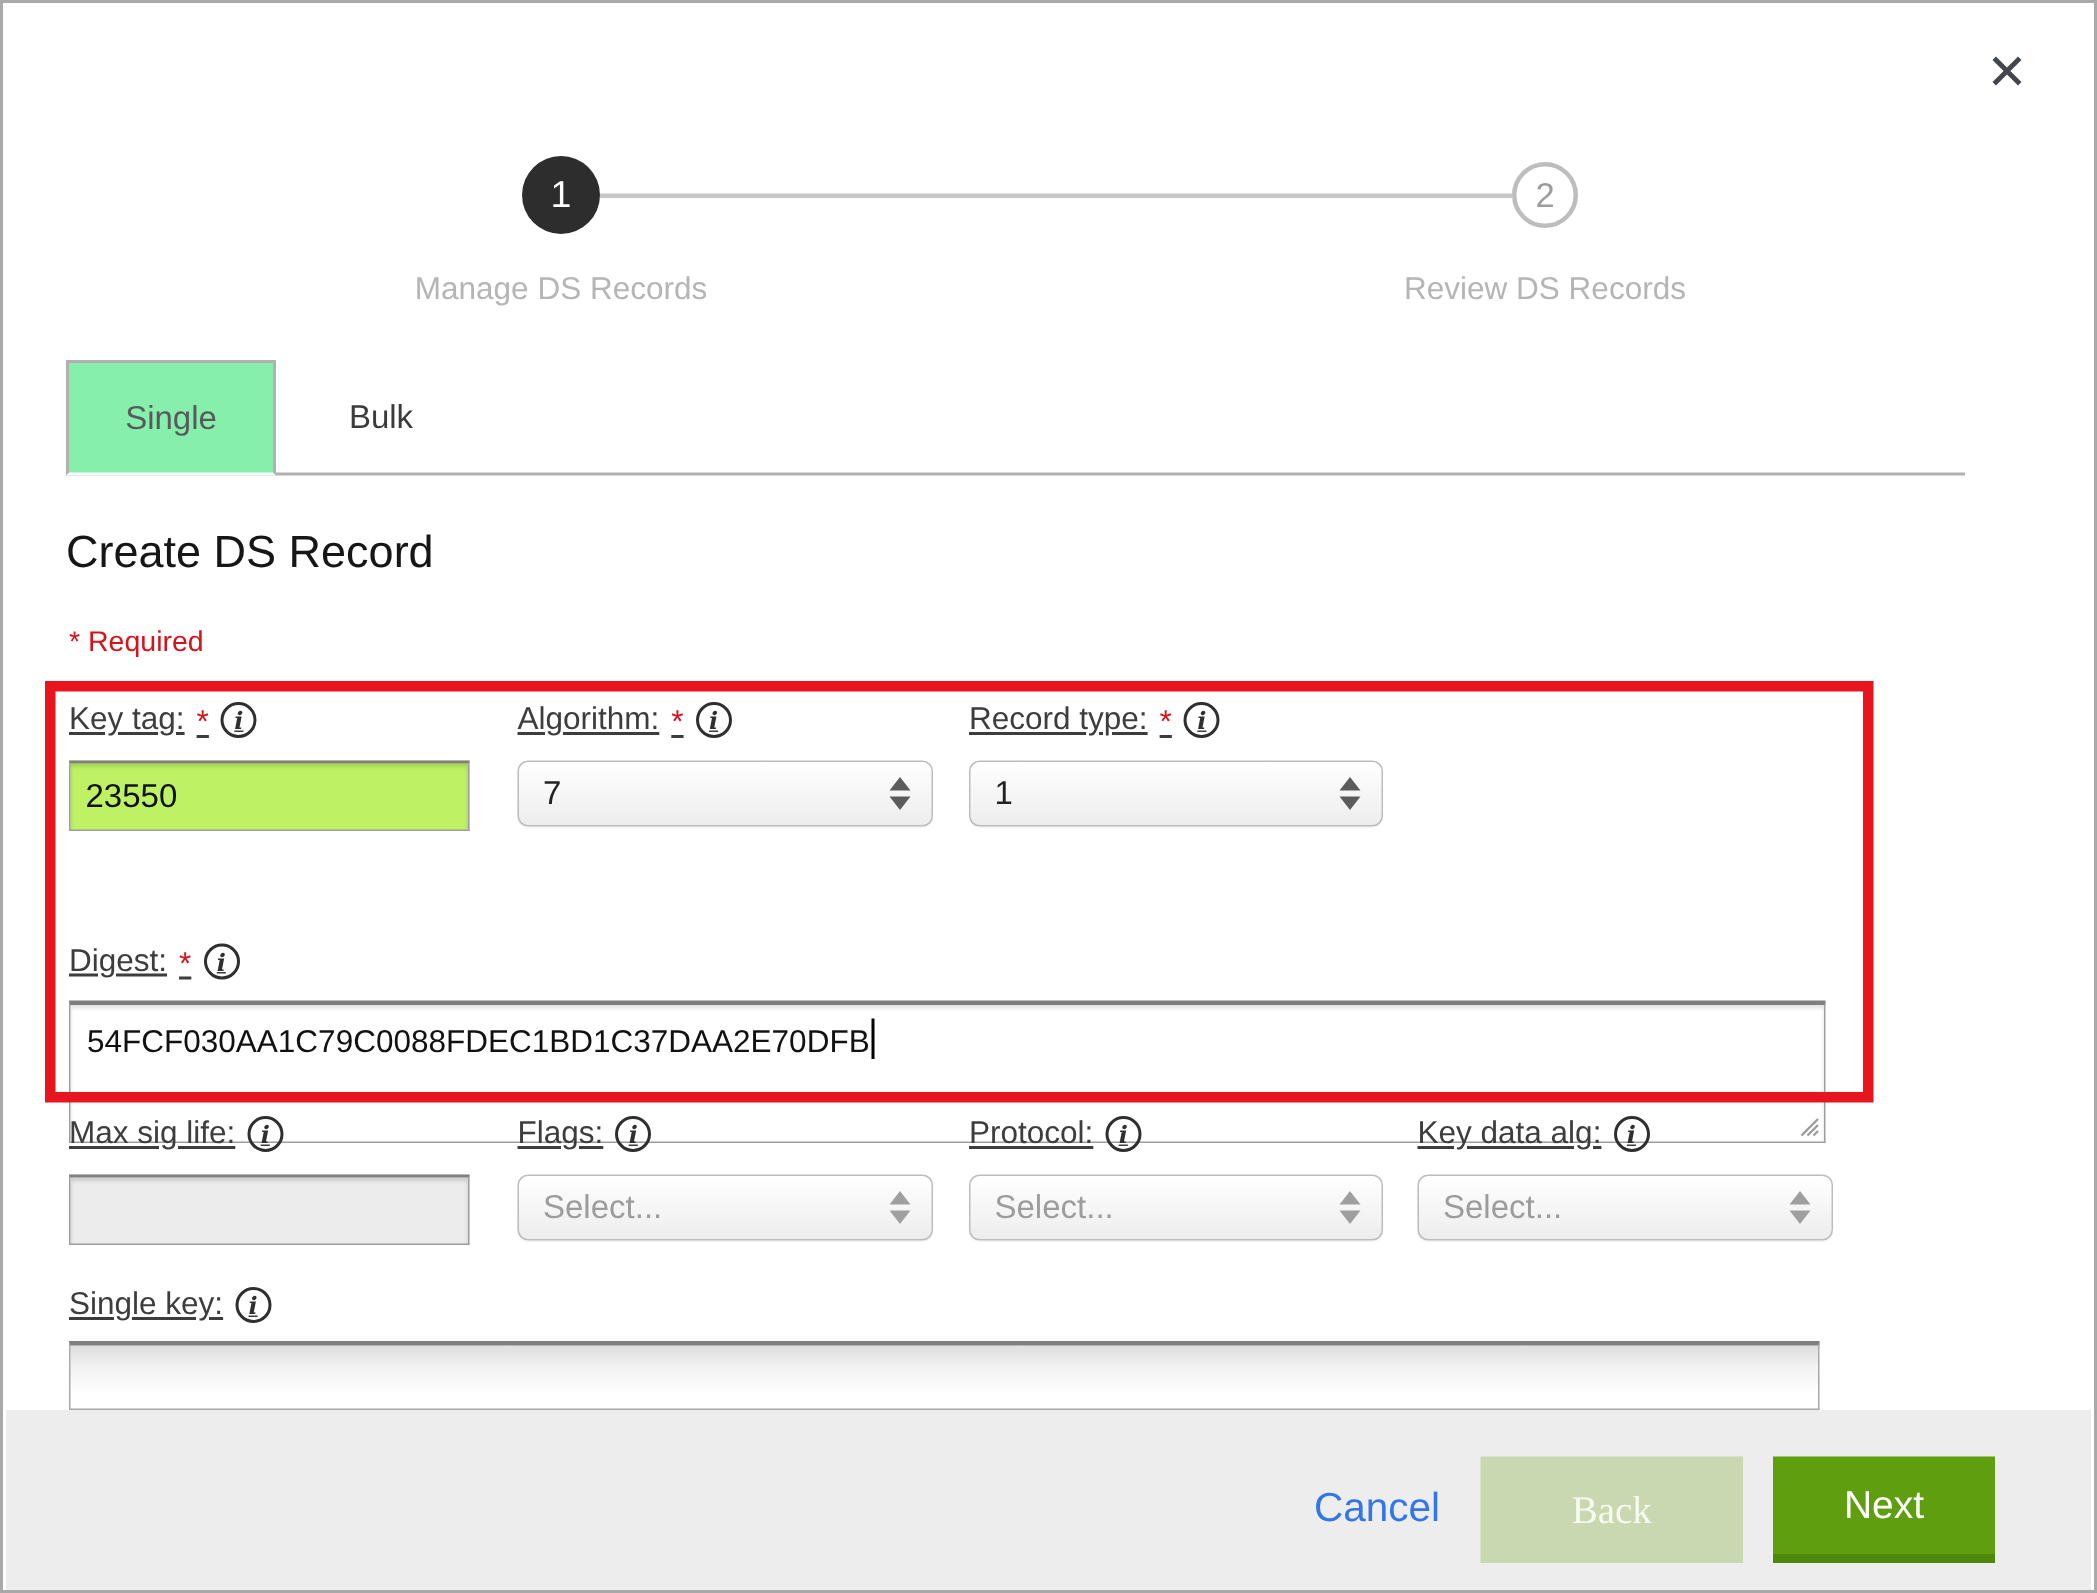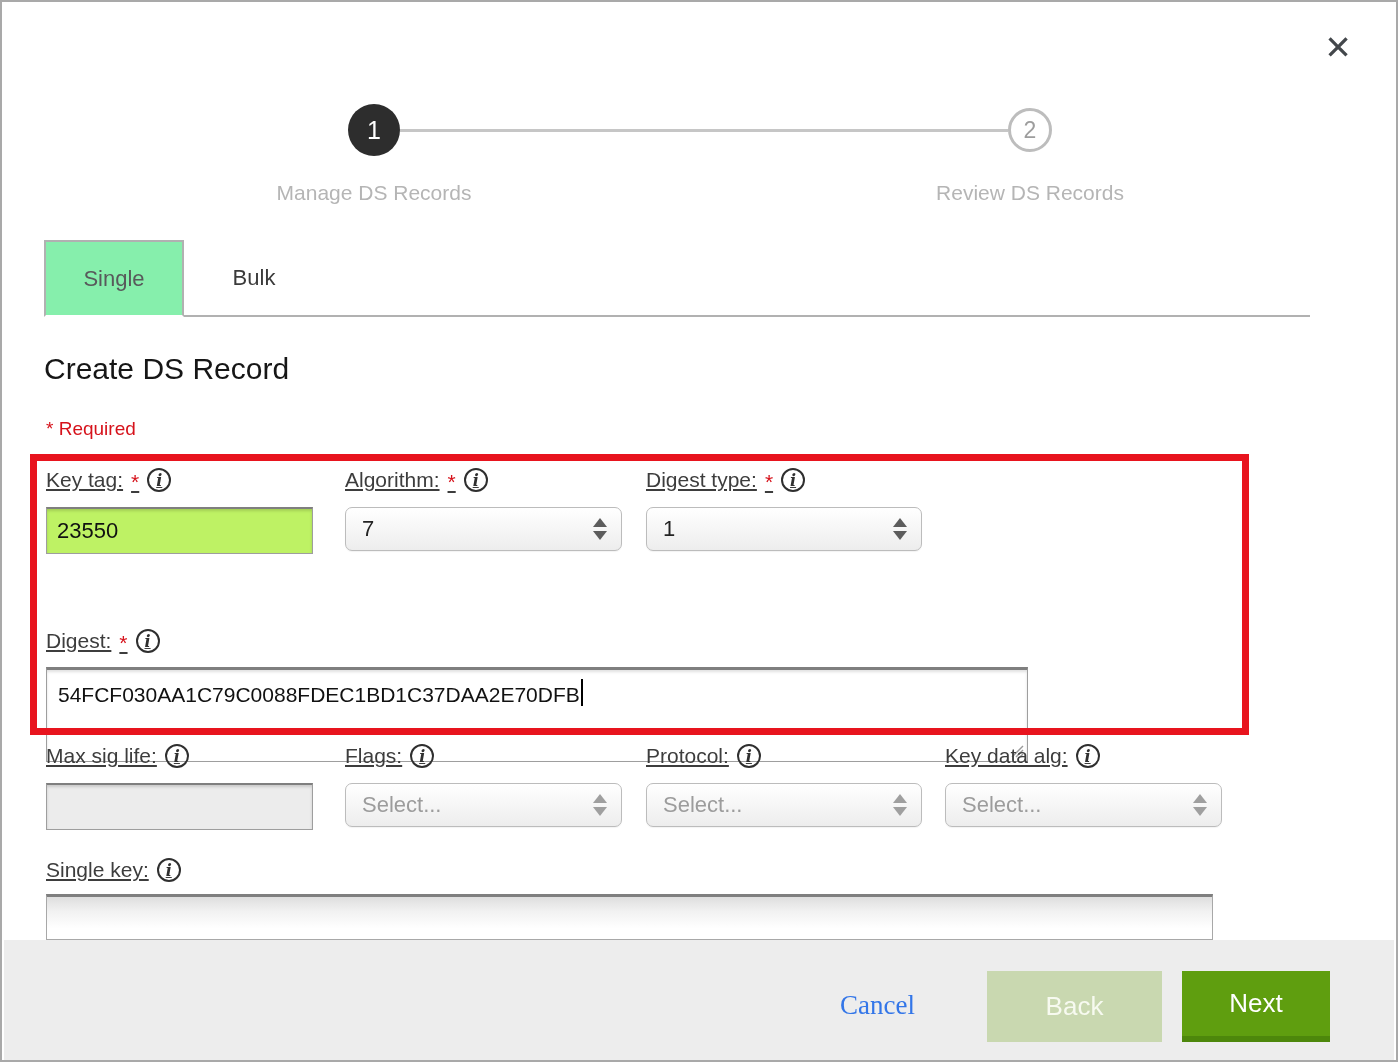--- a/index.html
+++ b/index.html
@@ -116,21 +116,21 @@
     border-right: 7px solid transparent; border-bottom: 9px solid #5c5c5c;
   }
   .select-arrows .down {
     width: 0; height: 0; border-left: 7px solid transparent;
     border-right: 7px solid transparent; border-top: 9px solid #5c5c5c;
   }
   .select.placeholder .select-arrows .up { border-bottom-color: #9f9f9f; }
   .select.placeholder .select-arrows .down { border-top-color: #9f9f9f; }
 
   .textarea-look {
-    position: relative; margin-top: 8px; width: 982px; height: 95px;
+    position: relative; margin-top: 8px; width: 1171px; height: 95px;
     border: 1px solid #9e9e9e; border-top: 3px solid #7f7f7f;
     box-shadow: inset 0 2px 3px rgba(0,0,0,0.12);
     background: #ffffff; font-size: 21px; color: #111;
     padding: 9px 11px; cursor: text;
   }
   .text-cursor {
     display: inline-block; width: 2px; height: 27px; background: #000;
     vertical-align: text-bottom; margin-left: 1px;
   }
   .resize-handle { position: absolute; right: 3px; bottom: 3px; }
@@ -152,28 +152,28 @@
   .f-key-data    { top: 742px; left: 943px; }
   .f-public-key  { top: 856px; left: 44px; }
   .f-digest-type .select, .f-protocol .select { width: 276px; }
 
   
   .footer {
     position: absolute; left: 2px; right: 2px; bottom: 0; top: 938px;
     background: #ededed; z-index: 5;
   }
   .cancel-link {
-    position: absolute; top: 50px; left: 836px;
+    position: absolute; top: 50px; left: 872px;
     background: none; border: none; cursor: pointer;
-    font-size: 27px; color: #3376e8; font-family: Liberation Serif, serif;
+    font-size: 27px; color: #3376e8; font-family: Liberation Sans, sans-serif;
   }
   .back-btn {
     position: absolute; top: 31px; left: 983px; width: 175px; height: 71px;
     background: #c9d8b0; border: none; cursor: default;
-    font-size: 26px; color: #f7faf0; font-family: Liberation Sans, sans-serif;
+    font-size: 26px; color: #f7faf0; font-family: Liberation Serif, serif;
   }
   .next-btn {
     position: absolute; top: 31px; left: 1178px; width: 148px; height: 71px;
     background: #5f9e0f; border: none; border-bottom: 6px solid #4d870b;
     cursor: pointer; font-size: 26px; color: #ffffff;
     font-family: "Liberation Sans", sans-serif;
   }
 </style>
 </head>
 <body>
@@ -217,21 +217,21 @@
       <span class="select-value">7</span>
       <span class="select-arrows">
         <span class="up"></span>
           <span class="down"></span>
       </span>
     </div>
   </div>
 
   <div class="field f-digest-type">
     <div class="field-label">
-      <span>Digest type:</span>
+      <span>Record type:</span>
       <span class="required-star">*</span>
       <span class="info-icon">i</span>
     </div>
     <div class="select">
       <span class="select-value">1</span>
       <span class="select-arrows">
         <span class="up"></span>
           <span class="down"></span>
       </span>
     </div>

